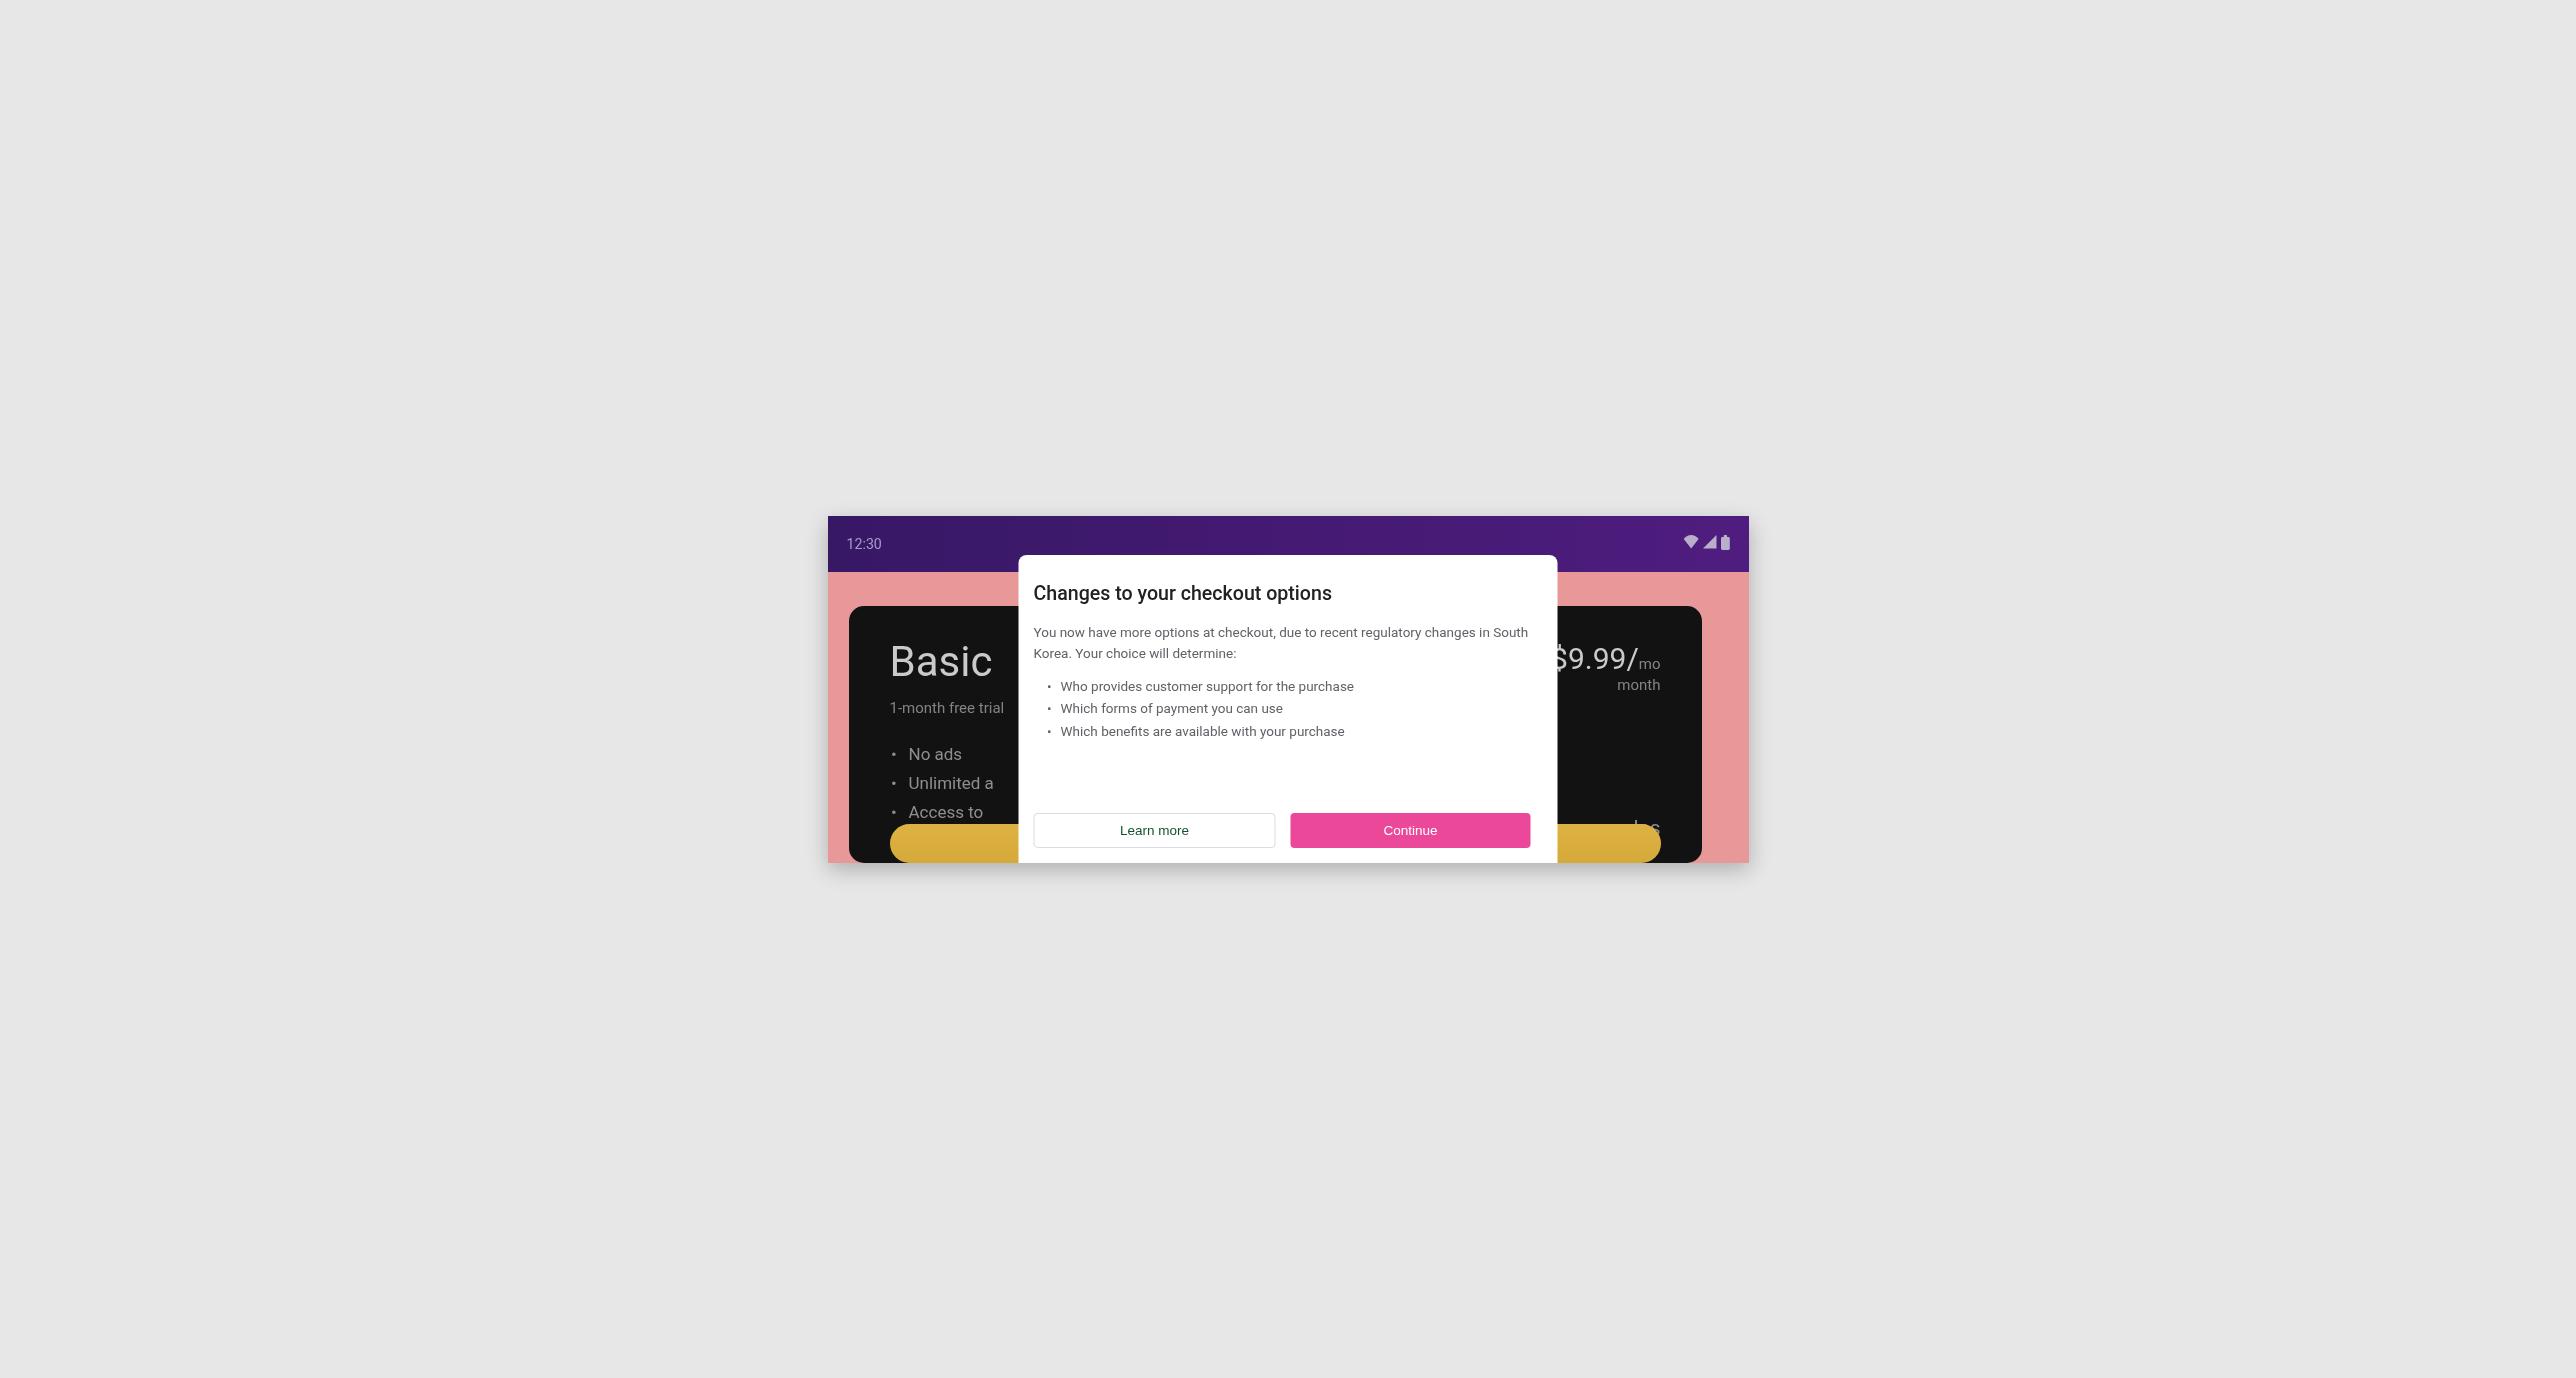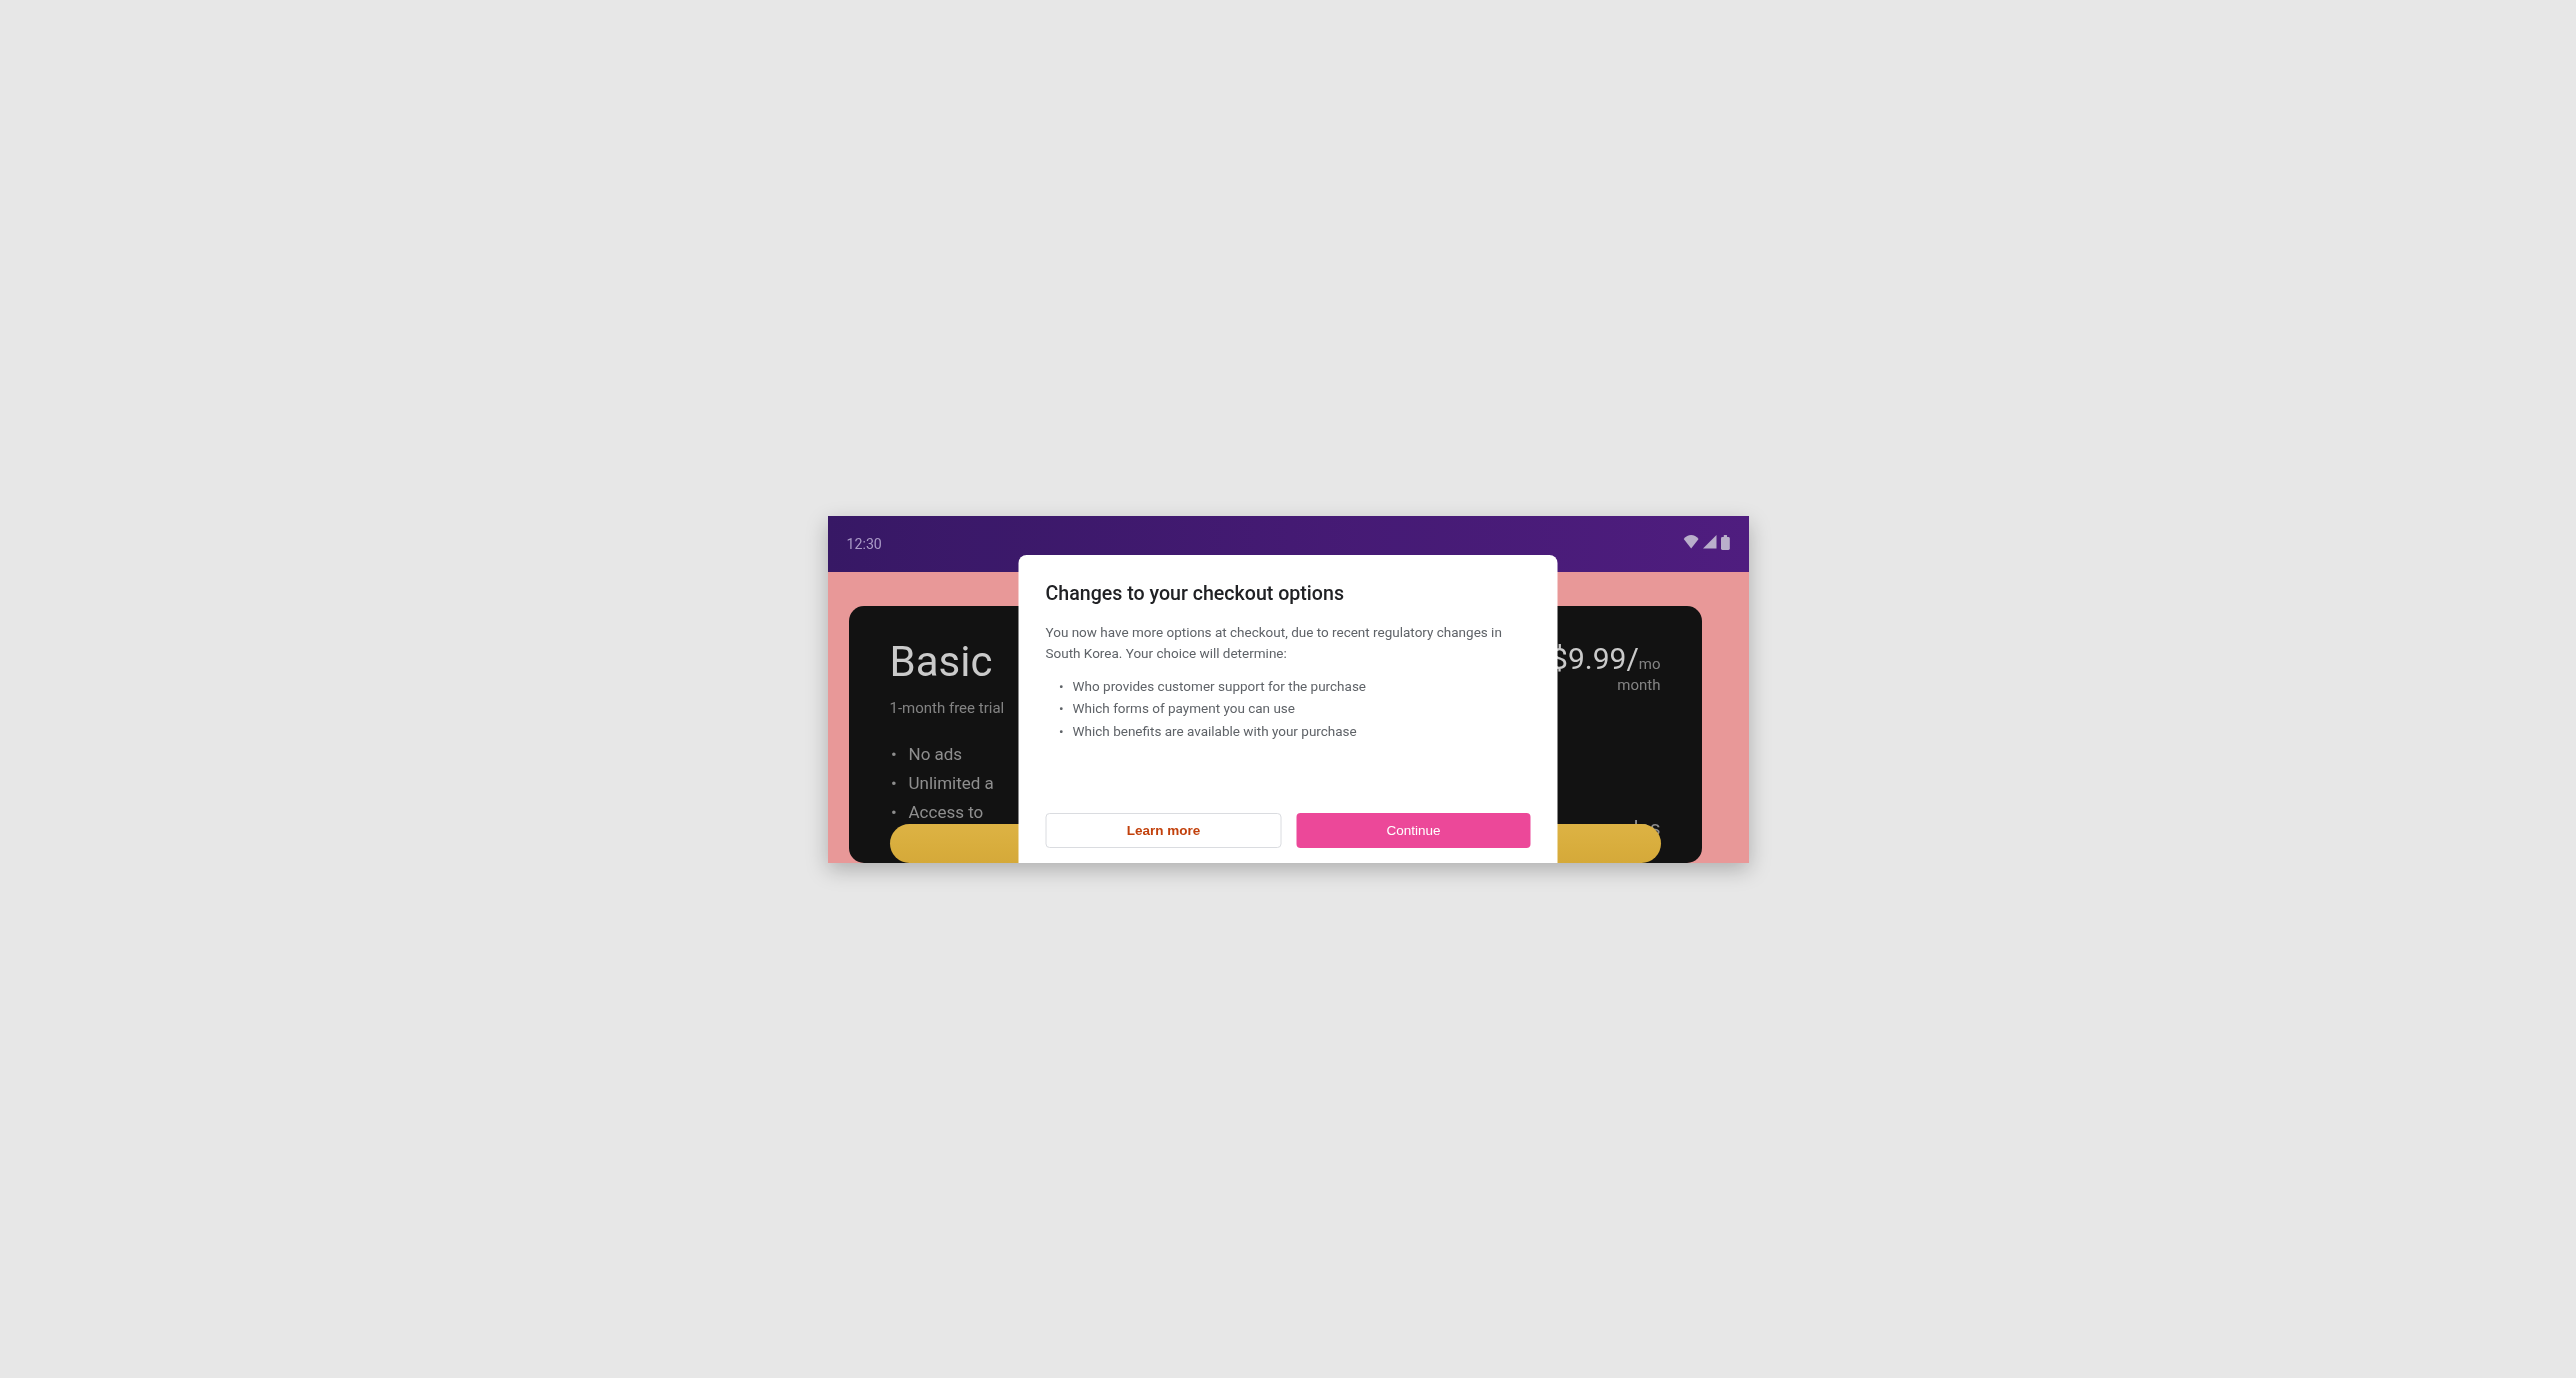--- a/index.html
+++ b/index.html
@@ -118,21 +118,21 @@
   }
   .modal {
     position: absolute;
     left: 50%;
     transform: translateX(-50%);
     top: 39px;
     bottom: 0;
     width: 539px;
     background: #fff;
     border-radius: 8.1px 8.1px 0 0;
-    padding: 27px 27px 15px 27px;
+    padding: 27px 27px 15px 15px;
     display: flex;
     flex-direction: column;
   }
   .modal-title {
     font-size: 19.6px;
     font-weight: 500;
     color: #202124;
   }
   .modal-body {
     flex: 1;
@@ -174,22 +174,21 @@
     font-size: 13.5px;
     font-weight: 500;
     cursor: pointer;
     display: flex;
     align-items: center;
     justify-content: center;
   }
   .btn-secondary {
     background: #fff;
     border: 0.7px solid #dadce0;
-    color: #c2410c;
-    font-weight: bold;
+    color: #14532d;
   }
   .btn-primary {
     background: #ec4899;
     border: none;
     color: #fff;
   }
 </style>
 </head>
 <body>
 

